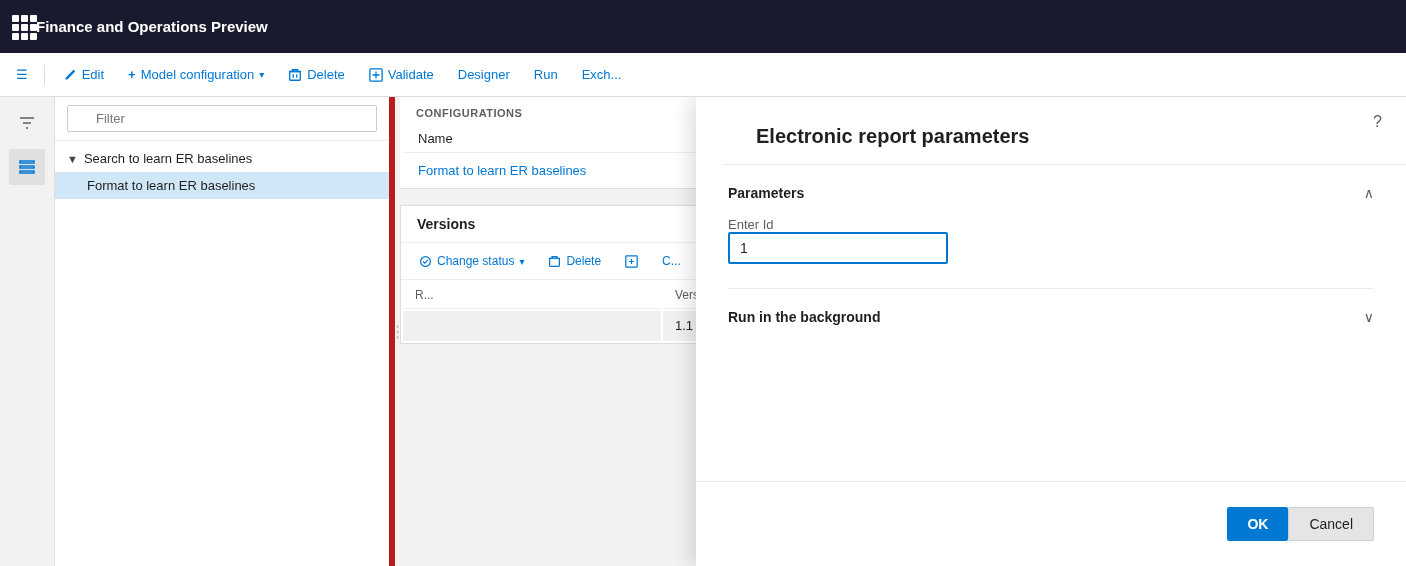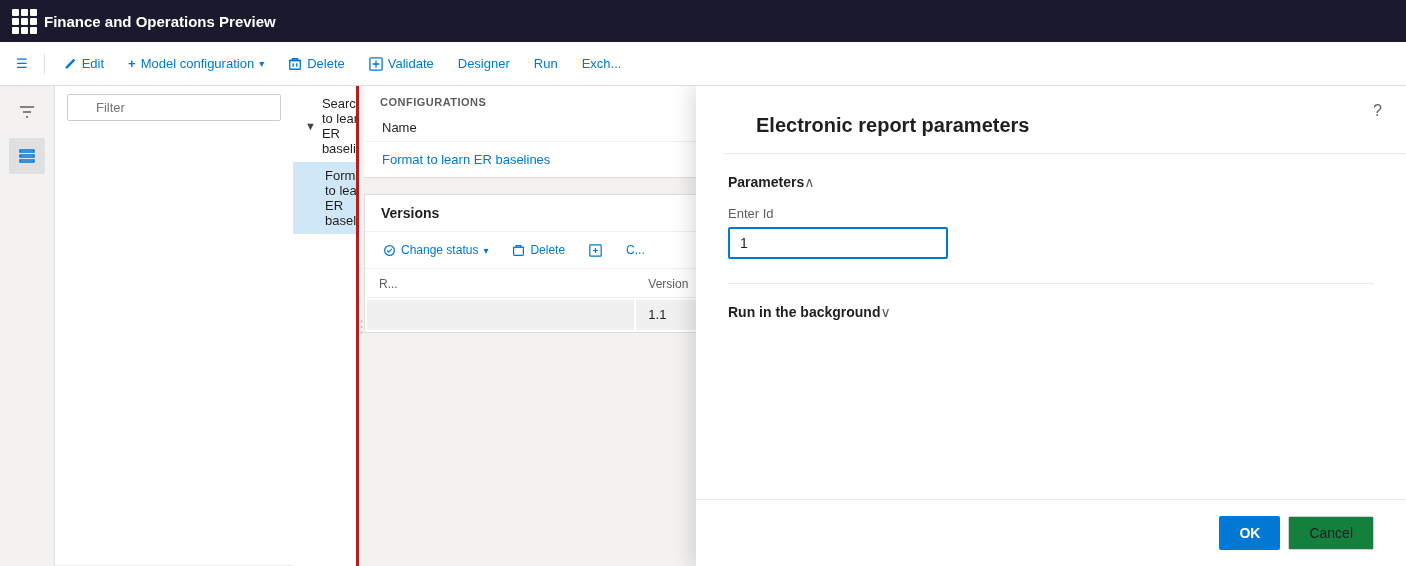--- a/index.html
+++ b/index.html
@@ -2,25 +2,25 @@
 <html><head>
   <meta charset="utf-8">
   <style>
     * { box-sizing: border-box; margin: 0; padding: 0; }
     body { font-family: 'Segoe UI', Arial, sans-serif; font-size: 14px; background: #f3f2f1; display: flex; flex-direction: column; height: 566px; overflow: hidden; }
 
     
     .top-nav {
       background: #1a1a2e;
       color: white;
-      height: 42px;
+      height: 53px;
       display: flex;
       align-items: center;
       padding: 13px 12px;
-      gap: 8px;
+      gap: 0;
       flex-shrink: 0;
     }
     .nav-grid-icon {
       width: 24px; height: 24px;
       display: grid; grid-template-columns: repeat(3,7px); grid-template-rows: repeat(3,7px); gap: 2px;
       cursor: pointer;
     }
     .nav-grid-icon span { background: white; border-radius: 1px; }
     .nav-title { font-weight: 600; font-size: 15px; color: white; white-space: nowrap; }
     .search-bar {
@@ -67,24 +67,25 @@
       align-items: center;
       padding-top: 8px;
       gap: 8px;
       flex-shrink: 0;
     }
     .sidebar-icon { width: 36px; height: 36px; display: flex; align-items: center; justify-content: center; cursor: pointer; border-radius: 2px; color: #605e5c; }
     .sidebar-icon.active { background: #e0e0e0; }
 
     
     .left-panel {
-      width: 304px;
+      width: 340px;
       background: #fff;
-      border-right: 3px solid #b91c1c;
-      display: flex;
+      border-right: 6px solid #b91c1c;
+      display: flex;
+      flex-direction: column;
       flex-shrink: 0;
     }
     .filter-box {
       padding: 8px 12px;
       border-bottom: 1px solid #eee;
     }
     .filter-input {
       width: 100%; border: 1px solid #ccc; border-radius: 2px;
       padding: 5px 8px 5px 28px; font-size: 13px; color: #333; background: white;
       position: relative;
@@ -187,47 +188,47 @@
       color: #605e5c; font-size: 16px; cursor: pointer;
     }
     .dialog-body {
       flex: 1; overflow-y: auto; padding: 0 32px;
     }
     .dialog-section {
       border-bottom: 1px solid #edebe9;
       padding: 16px 0;
     }
     .dialog-section-header {
-      display: flex; align-items: center; justify-content: flex-start;
+      display: flex; align-items: center; justify-content: space-between;
       cursor: pointer; padding: 4px 0;
     }
     .dialog-section-title {
       font-size: 14px; font-weight: 600; color: #201f1e;
     }
     .dialog-section-chevron { color: #605e5c; font-size: 14px; }
     .dialog-field { padding: 12px 0 8px; }
     .dialog-field label {
-      display: block; font-size: 13px; color: #605e5c; margin-bottom: 6px;
+      display: block; font-size: 13px; color: #605e5c; 
     }
     .dialog-field input {
       width: 220px; border: 2px solid #0078d4; border-radius: 2px;
       padding: 6px 10px; font-size: 14px; color: #201f1e; outline: none;
     }
     .dialog-footer {
-      padding: 16px 32px;
-      display: flex; justify-content: flex-end; gap: 8px;
+      padding: 25px 32px;
+      display: flex; justify-content: flex-end; gap: 0;
       border-top: 1px solid #edebe9;
     }
     .btn-primary {
       background: #0078d4; color: white; border: none;
       padding: 8px 20px; font-size: 14px; cursor: pointer; border-radius: 2px;
       font-weight: 600;
     }
     .btn-secondary {
-      background: #15803d; color: #201f1e; border: 1px solid #d2d0ce;
+      background: #e5e5e5; color: #201f1e; border: 1px solid #d2d0ce;
       padding: 8px 20px; font-size: 14px; cursor: pointer; border-radius: 2px;
     }
   </style>
 </head>
 <body>
 
 <div class="top-nav">
   <div class="nav-grid-icon">
     <span></span>
       <span></span>

